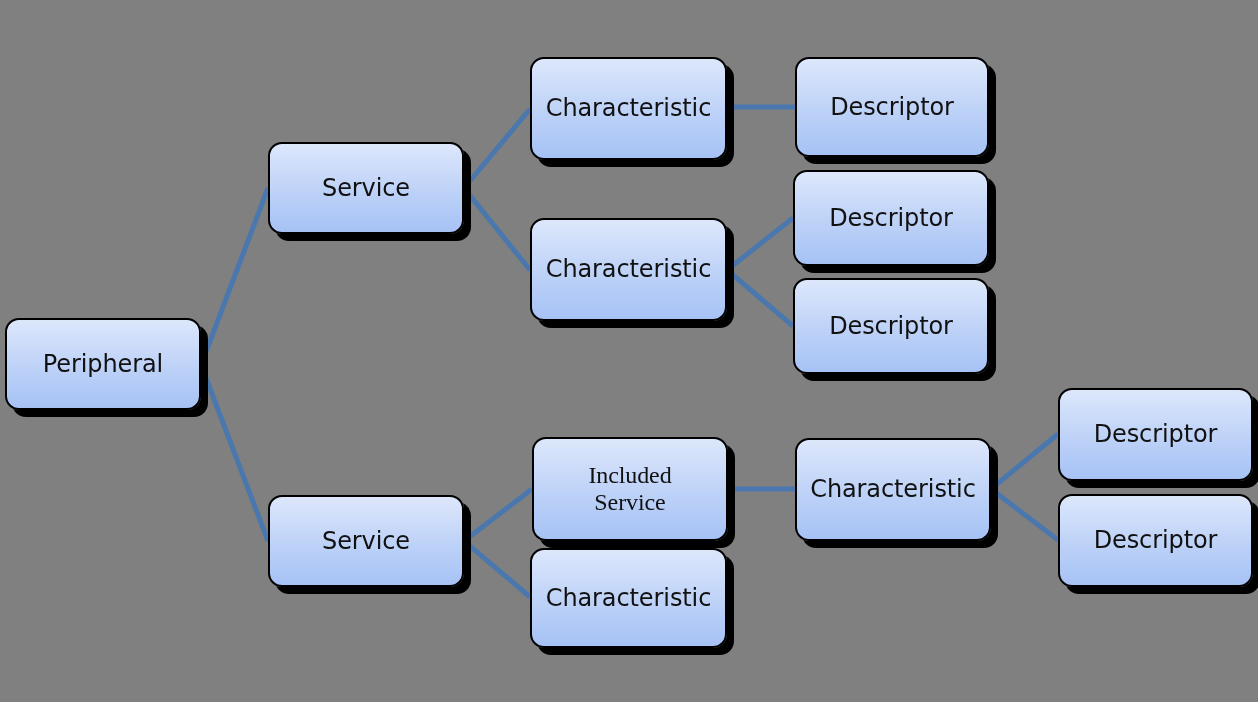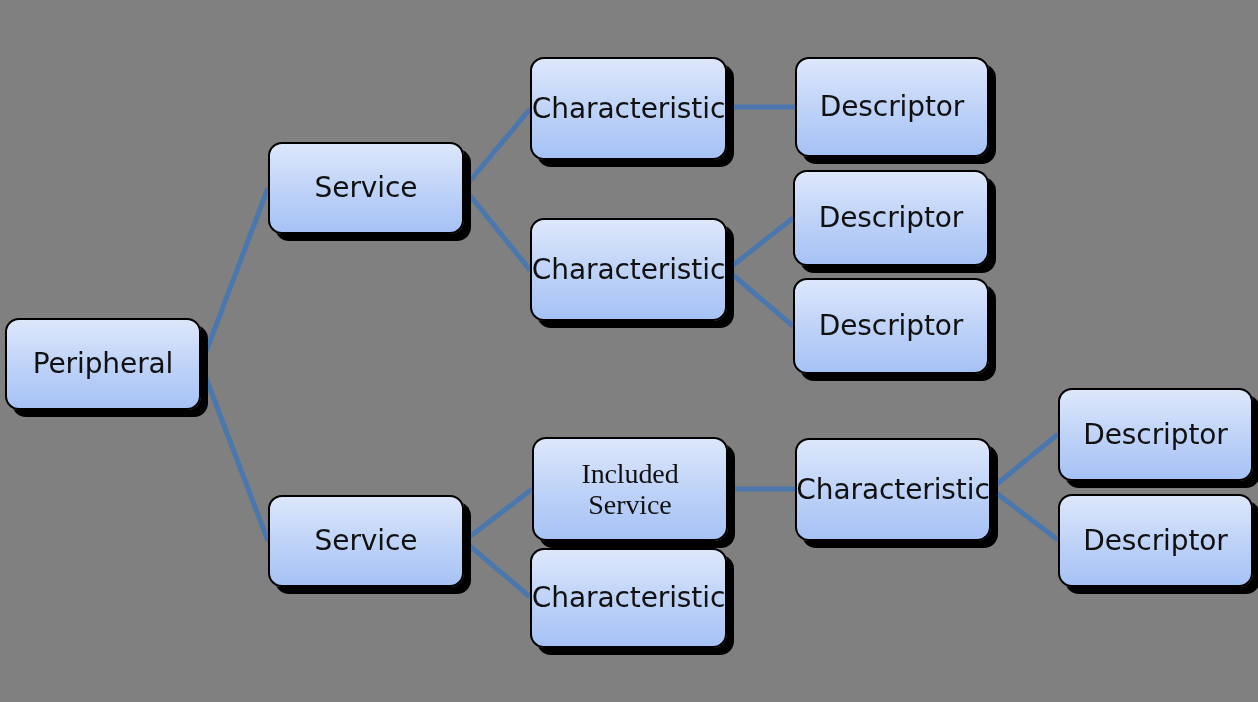--- a/index.html
+++ b/index.html
@@ -28,21 +28,21 @@
     box-sizing: border-box;
     display: flex;
     align-items: center;
     justify-content: center;
     text-align: center;
     border: 2.5px solid #000000;
     border-radius: 14px;
     background: linear-gradient(180deg, #dde7fb 0%, #d2e0fa 18%, #b9cff7 62%, #a6c2f5 100%);
     box-shadow: 7px 7px 0 0 #000000;
     color: #111111;
-    font-size: 28px;
+    font-size: 24px;
     line-height: 1.12;
     letter-spacing: -0.1px;
     white-space: pre-line;
     z-index: 3;
   }
 </style>
 </head>
 <body>
 
 <div id="stage">

